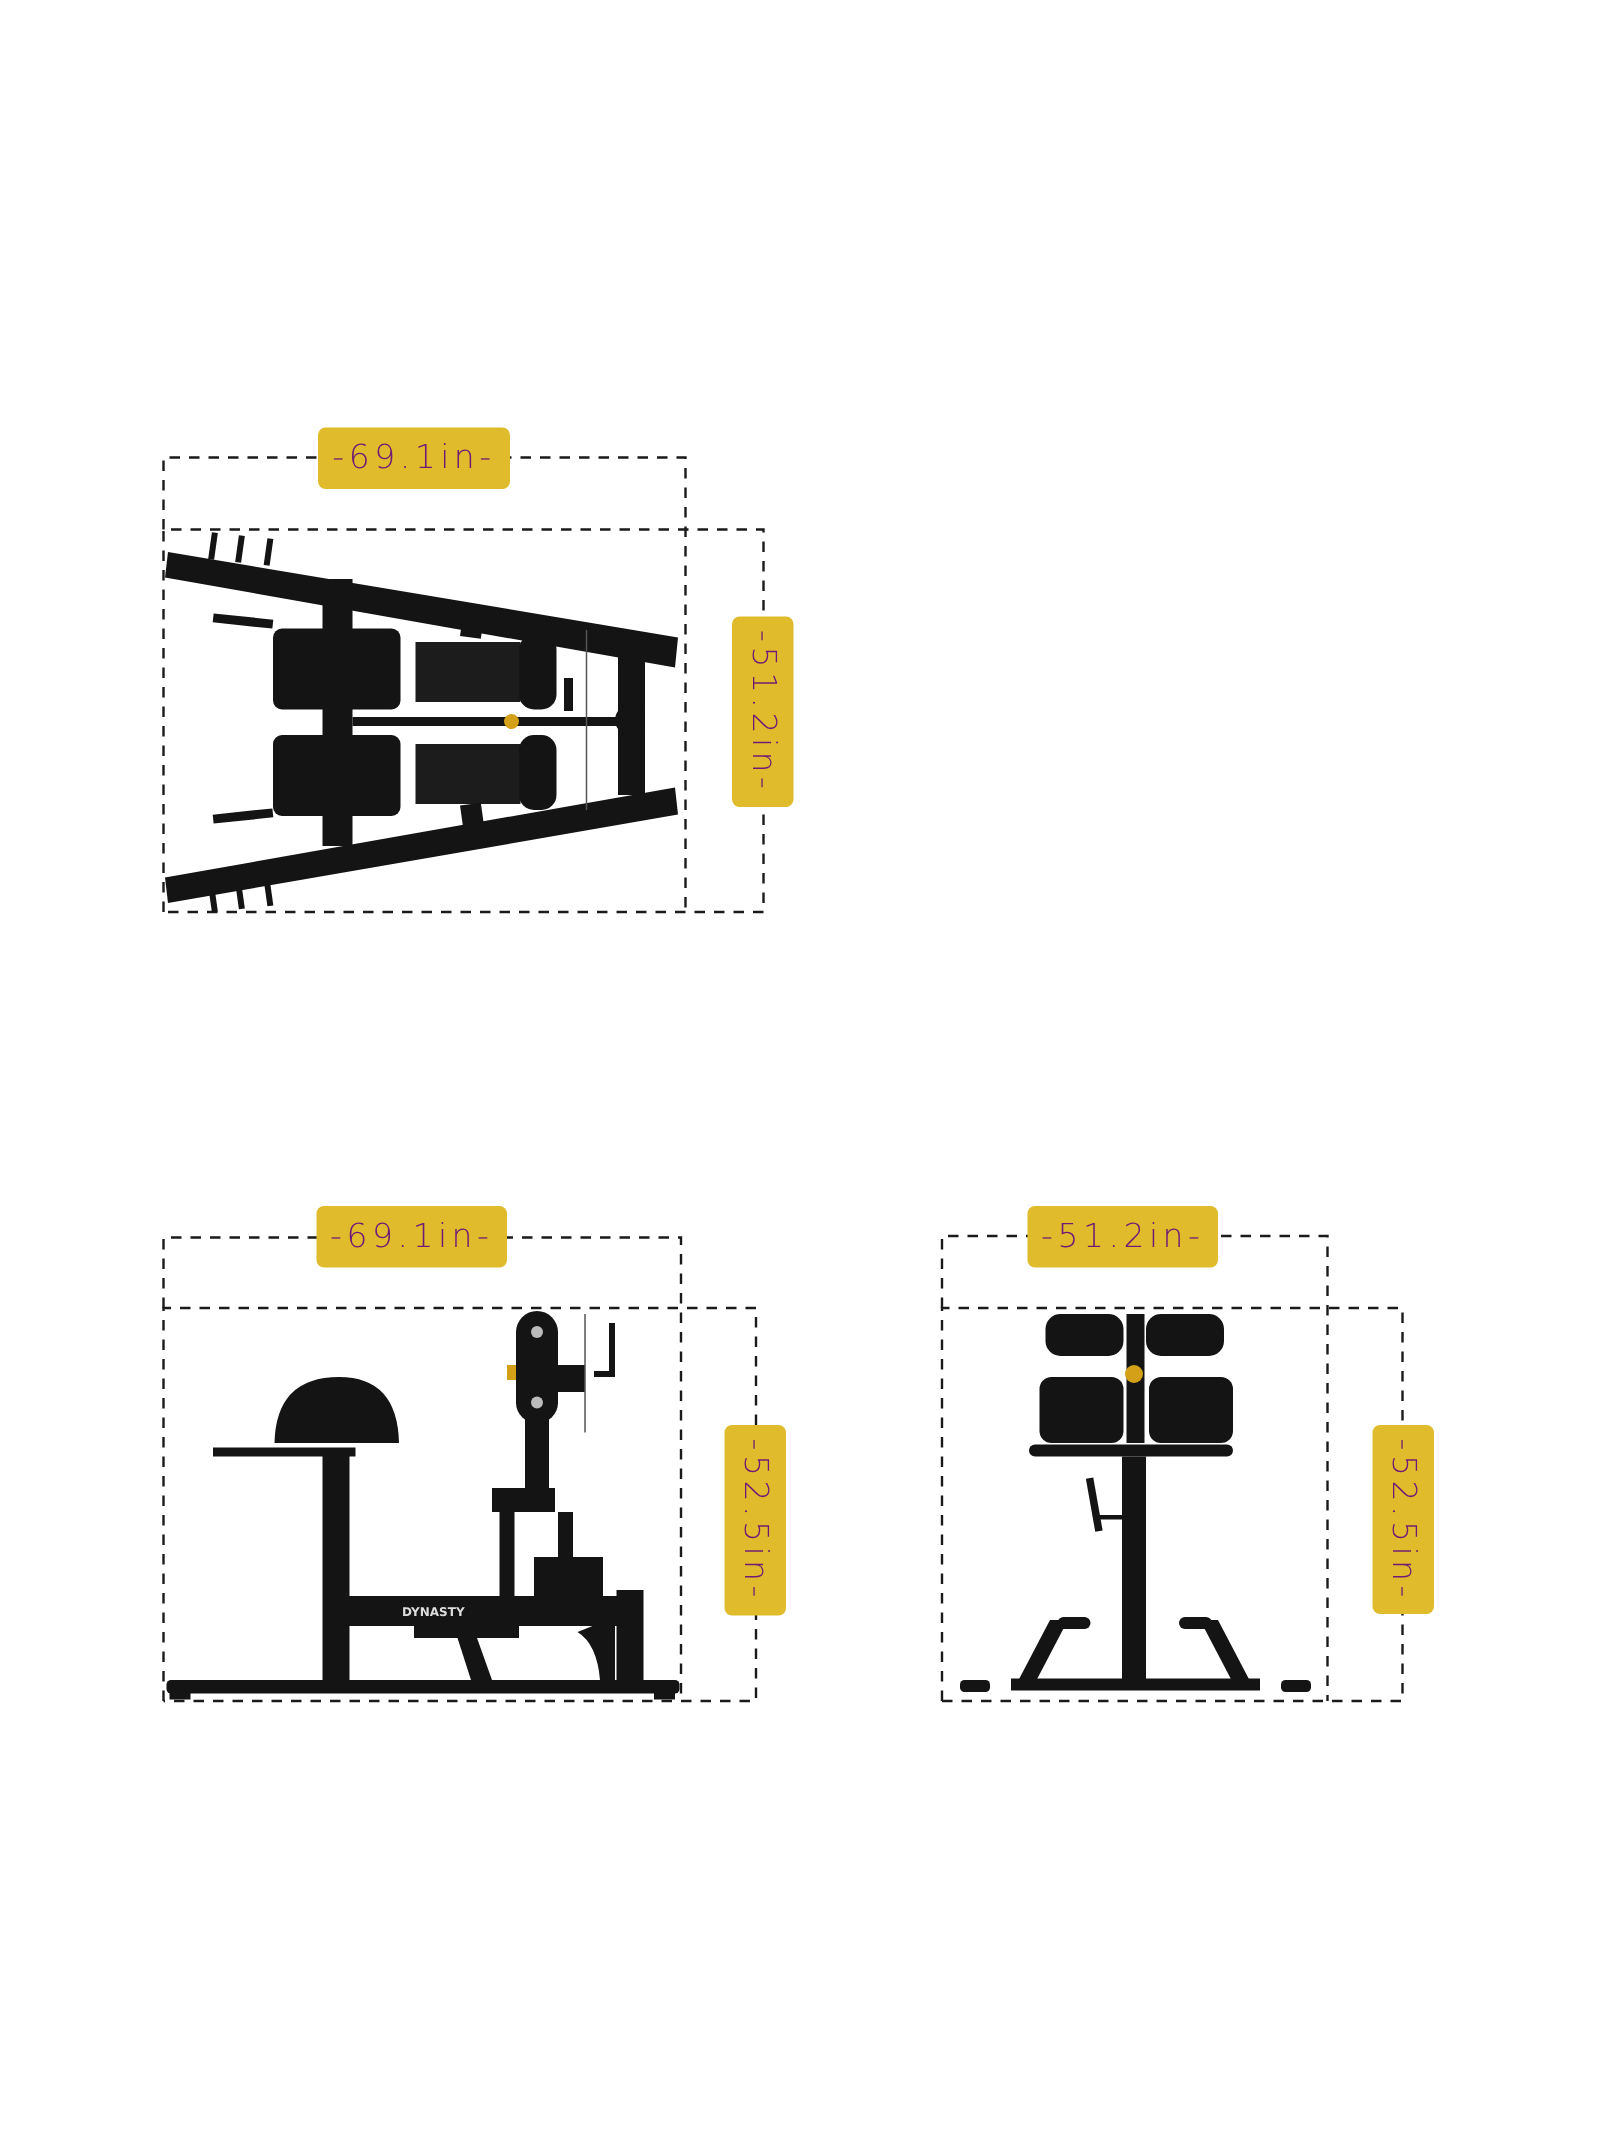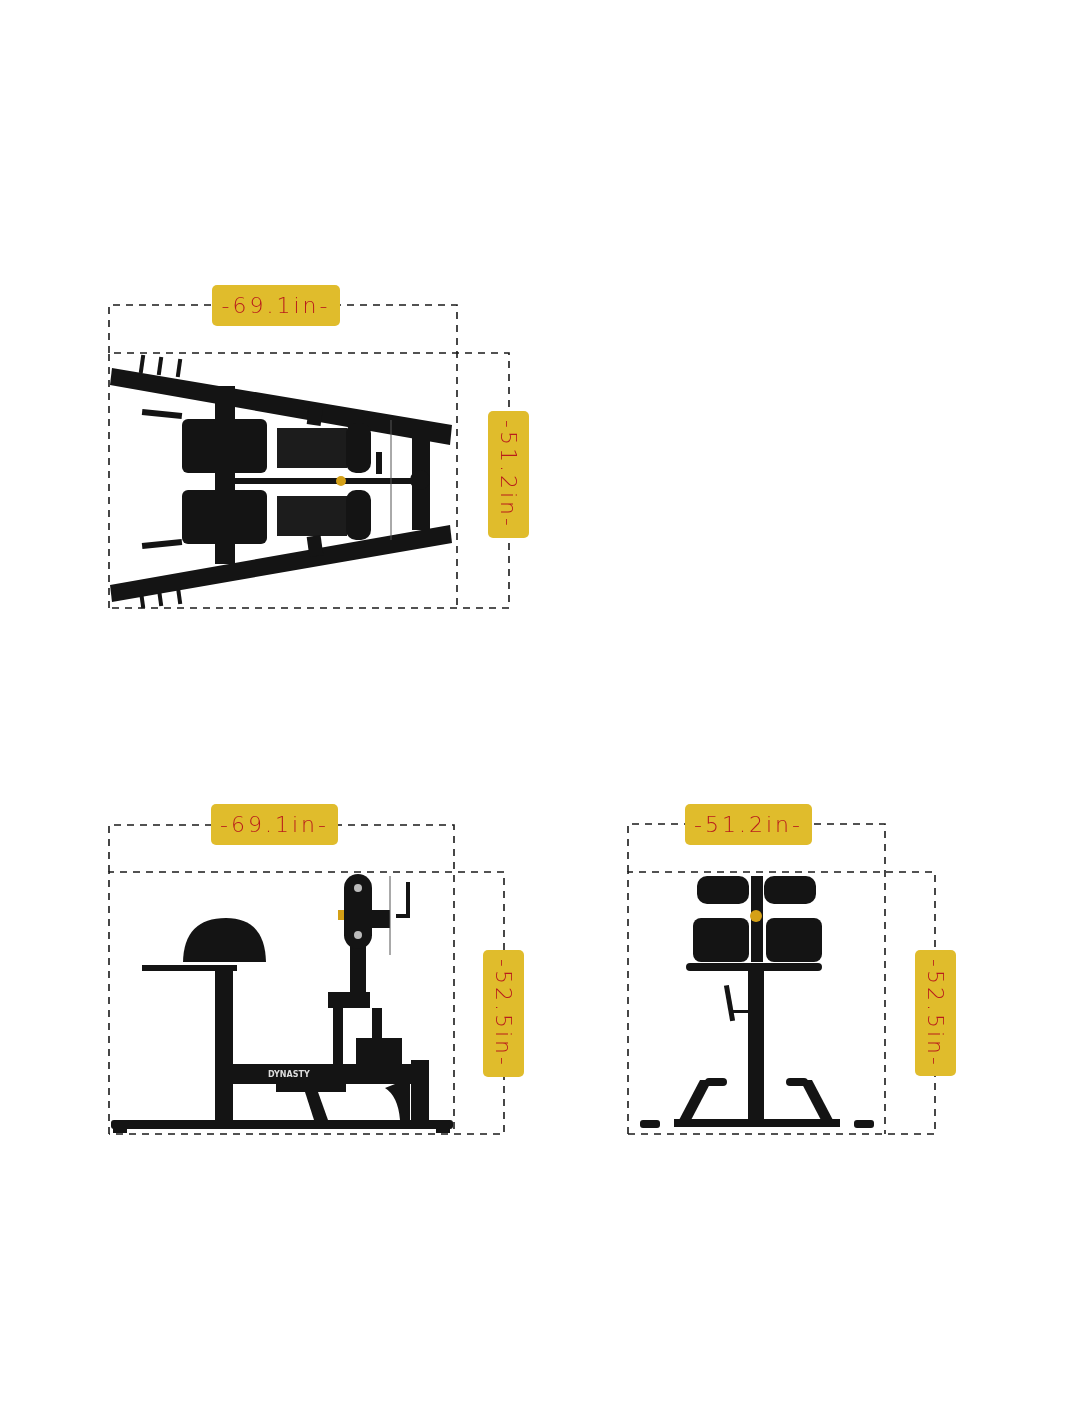--- a/index.html
+++ b/index.html
@@ -1,20 +1,20 @@
 <!DOCTYPE html>
 <html><head>
 <meta charset="utf-8">
 <style>
   html, body { margin: 0; padding: 0; background: #ffffff; }
   body { width: 1065px; height: 1420px; position: relative; overflow: hidden;
          font-family: "Liberation Sans", "DejaVu Sans", sans-serif; }
   .view { position: absolute; left: 0; top: 0; width: 1065px; height: 1420px; pointer-events: none; }
   .view svg { position: absolute; left: 0; top: 0; }
-  .label { position: absolute; background: #E0BC2C; border-radius: 5px; color: #b91c1c;
+  .label { position: absolute; background: #E0BC2C; border-radius: 5px; color: #701a75;
            display: flex; align-items: center; justify-content: center;
            font-family: "DejaVu Sans", sans-serif; font-weight: 300; letter-spacing: 3px;
            font-size: 22px; pointer-events: auto; }
   .label.h { height: 41px; }
   .label.v { width: 41px; }
   .label.v span { display: inline-block; transform: rotate(90deg); white-space: nowrap; }
 </style>
 </head>
 <body>
 

